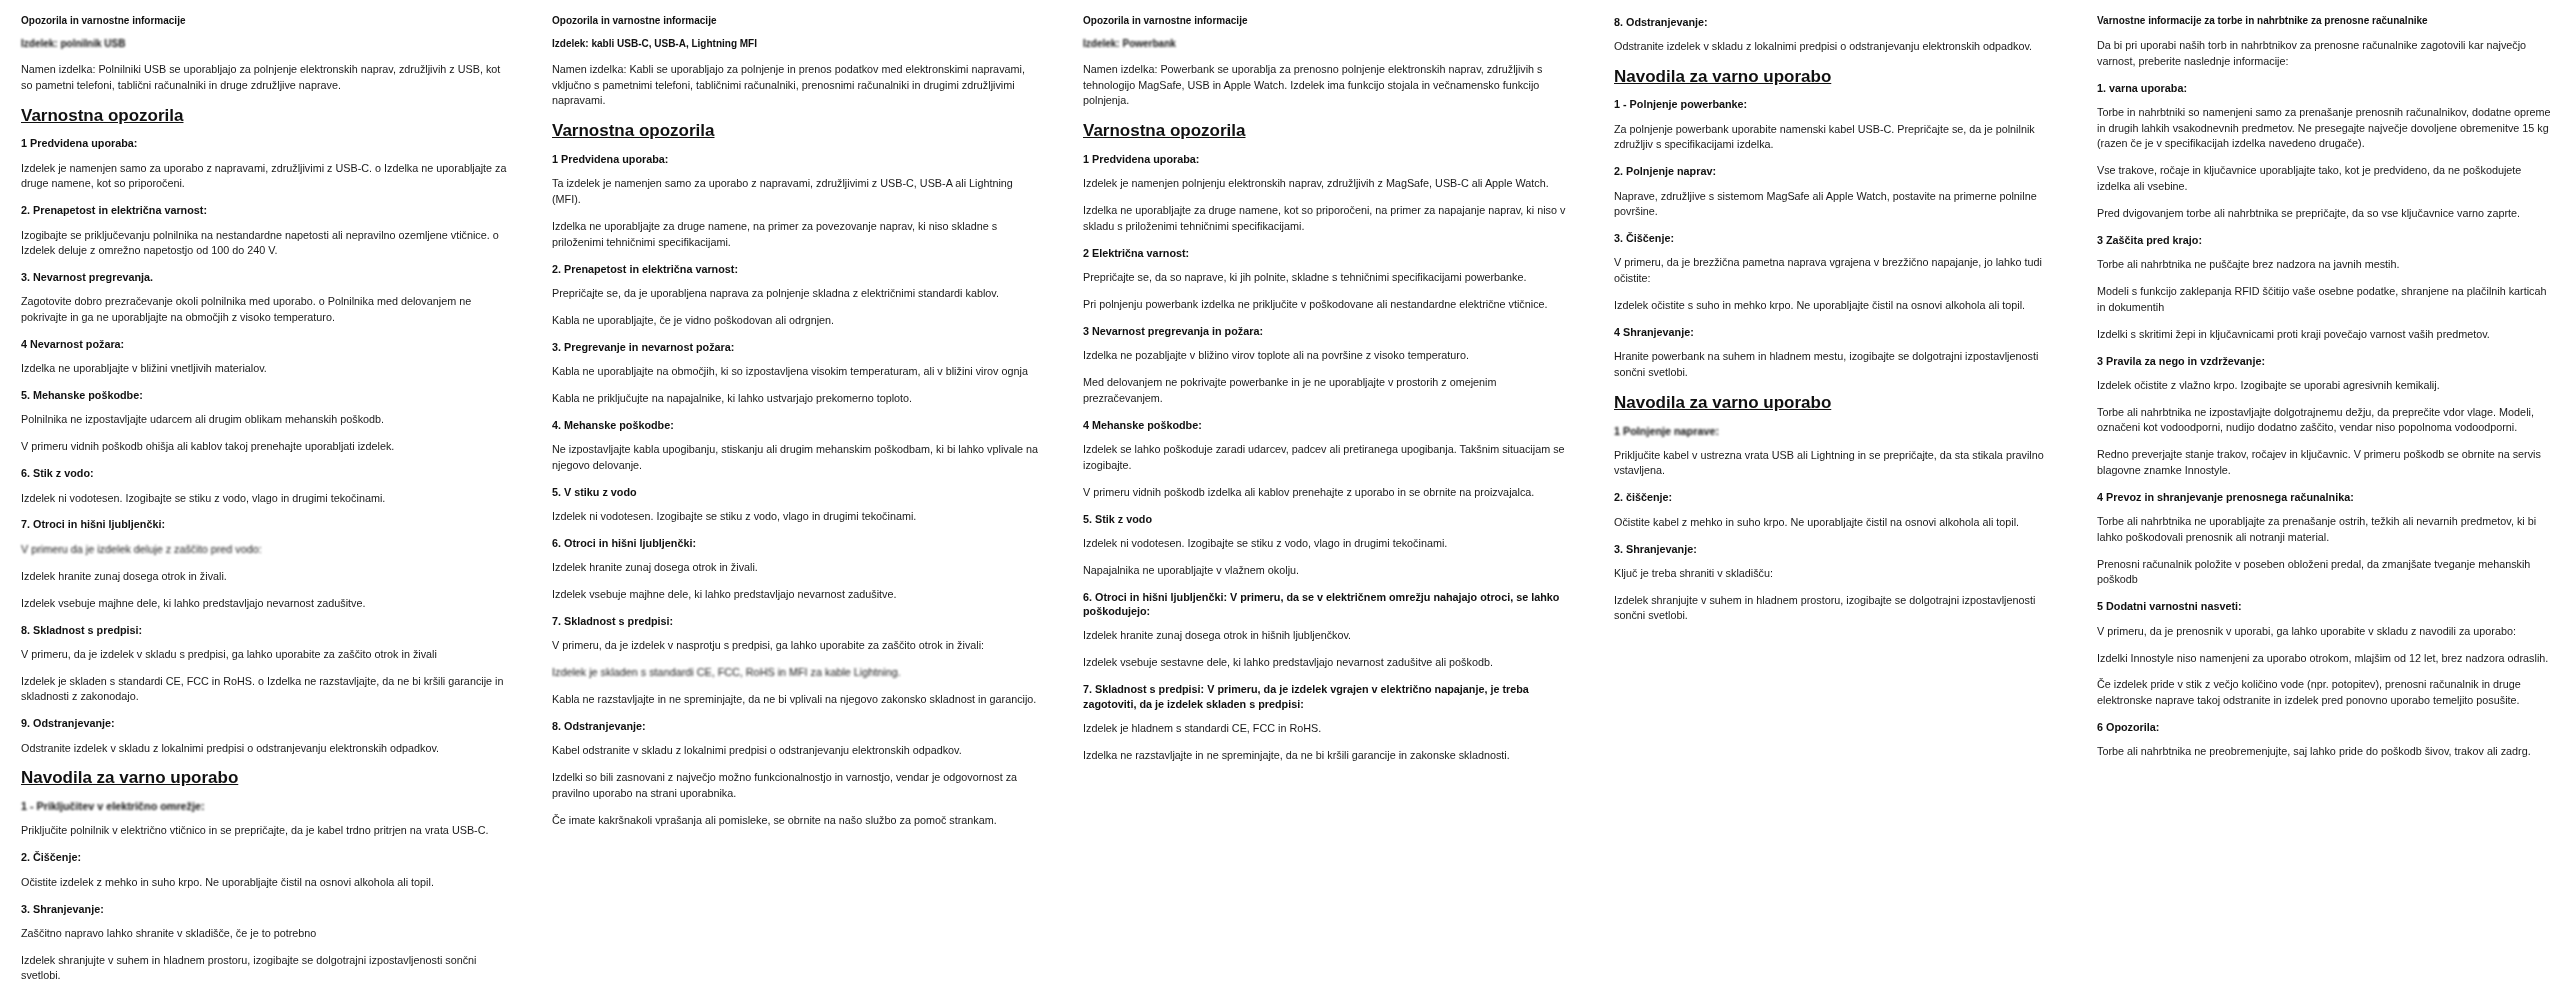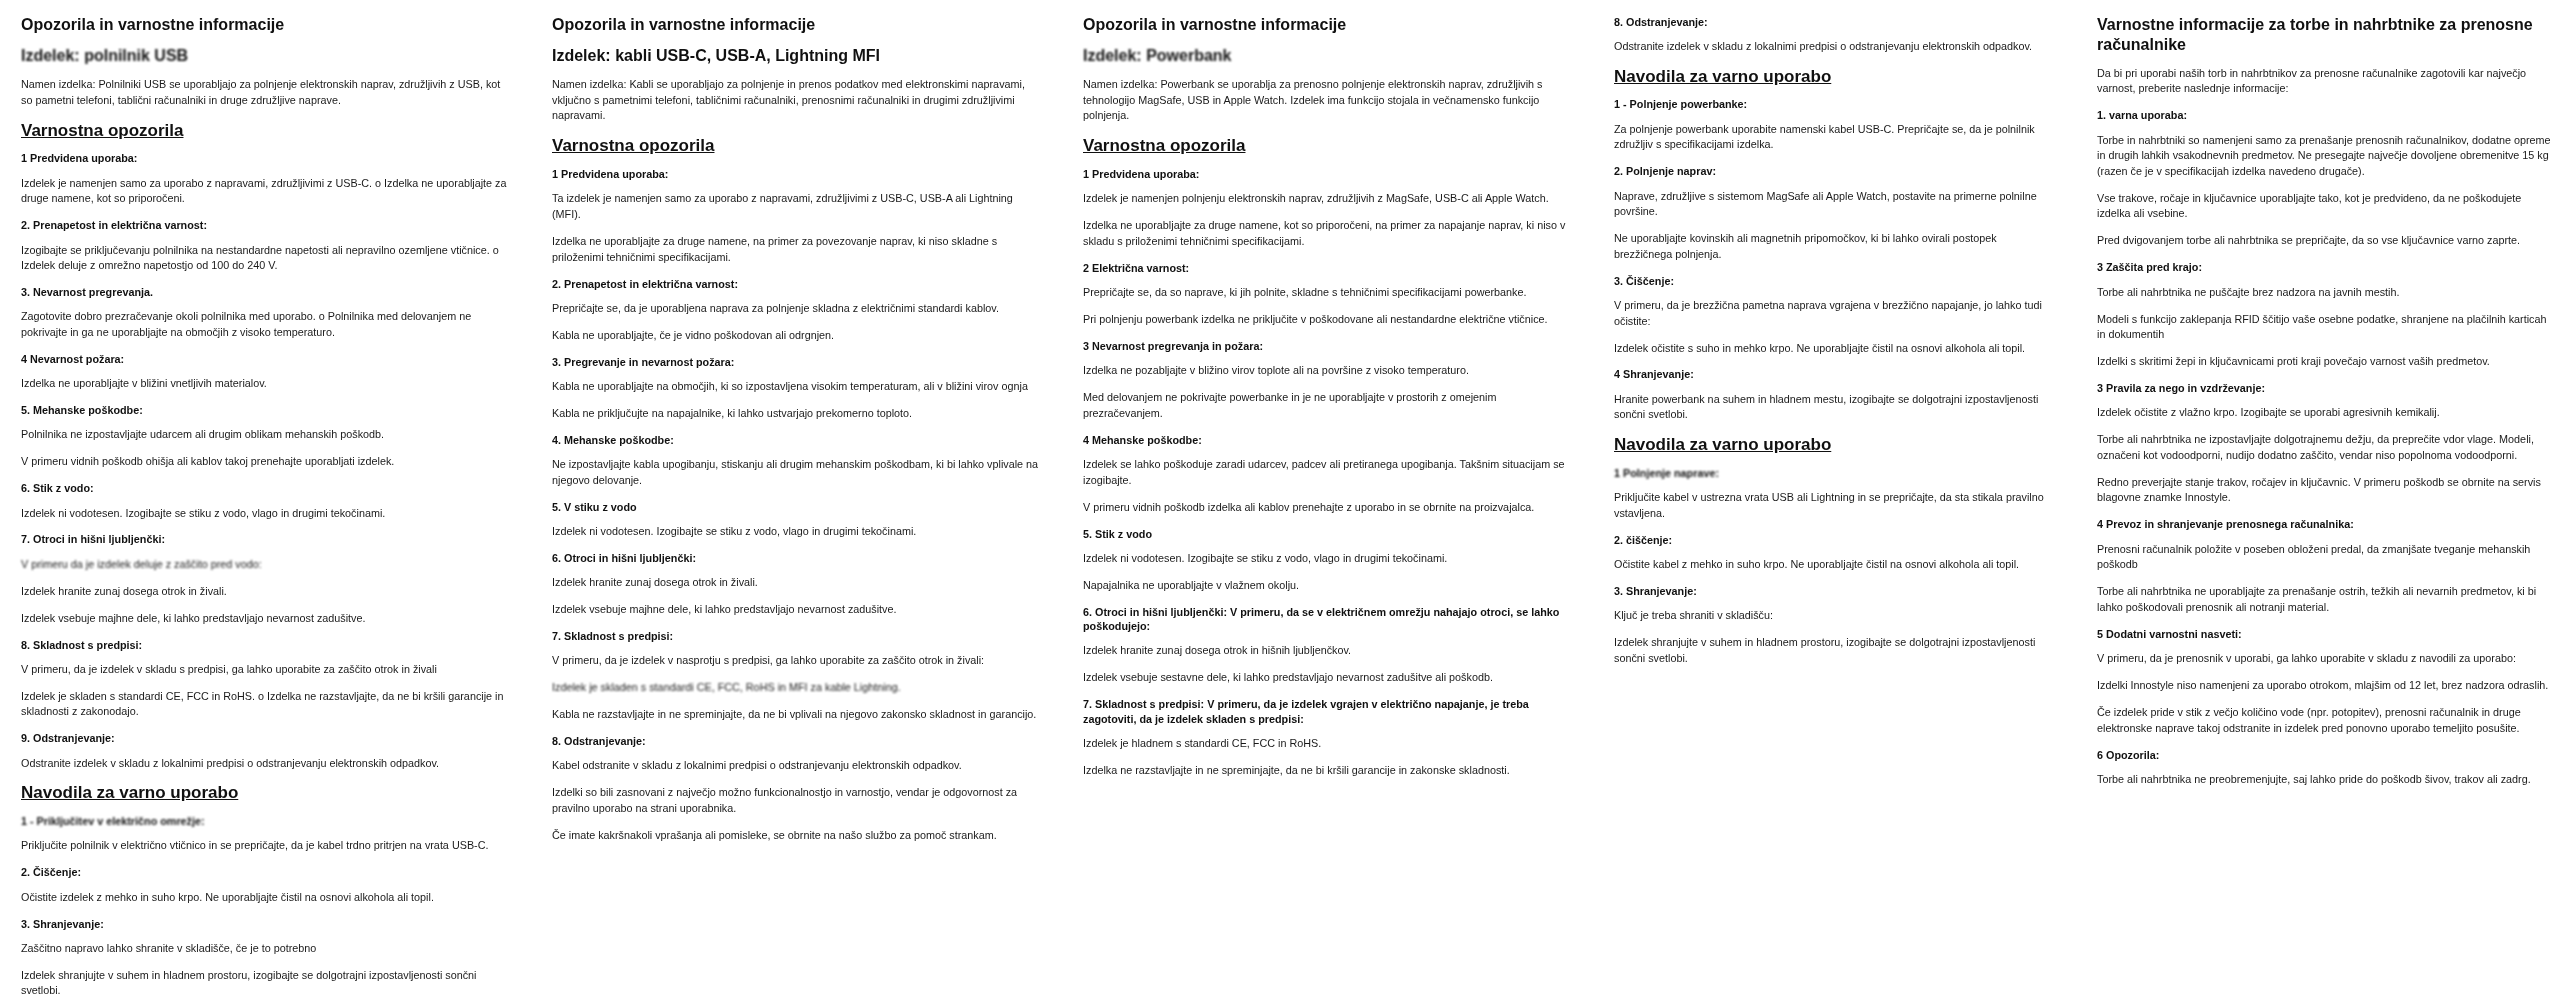--- a/index.html
+++ b/index.html
@@ -29,21 +29,21 @@
     height: 1006px;
     overflow: hidden;
   }
   .col-1 { width: 531px; }
   .col-2 { width: 531px; }
   .col-3 { width: 531px; }
   .col-4 { width: 483px; }
   .col-5 { width: 499px; }
 
   .doc-title {
-    font-size: 16px;
+    font-size: 10px;
     font-weight: bold;
     line-height: 1.25;
     margin: 0 0 11.3px 0;
     color: #111;
   }
   .para {
     font-size: 10.8px;
     line-height: 1.45;
     margin: 0 0 11.3px 0;
     color: #1a1a1a;
@@ -173,21 +173,20 @@
   </div>
 
   <div class="column col-4">
     <div class="item-head">8. Odstranjevanje:</div>
     <div class="para">Odstranite izdelek v skladu z lokalnimi predpisi o odstranjevanju elektronskih odpadkov.</div>
     <div class="section-head">Navodila za varno uporabo</div>
     <div class="item-head">1 - Polnjenje powerbanke:</div>
     <div class="para">Za polnjenje powerbank uporabite namenski kabel USB-C. Prepričajte se, da je polnilnik združljiv s specifikacijami izdelka.</div>
     <div class="item-head">2. Polnjenje naprav:</div>
     <div class="para">Naprave, združljive s sistemom MagSafe ali Apple Watch, postavite na primerne polnilne površine.</div>
-    <div class="para">Ne uporabljajte kovinskih ali magnetnih pripomočkov, ki bi lahko ovirali postopek brezžičnega polnjenja.</div>
     <div class="item-head">3. Čiščenje:</div>
     <div class="para">V primeru, da je brezžična pametna naprava vgrajena v brezžično napajanje, jo lahko tudi očistite:</div>
     <div class="para">Izdelek očistite s suho in mehko krpo. Ne uporabljajte čistil na osnovi alkohola ali topil.</div>
     <div class="item-head">4 Shranjevanje:</div>
     <div class="para">Hranite powerbank na suhem in hladnem mestu, izogibajte se dolgotrajni izpostavljenosti sončni svetlobi.</div>
     <div class="section-head">Navodila za varno uporabo</div>
     <div class="item-head"><span class="blurry">1 Polnjenje naprave:</span></div>
     <div class="para">Priključite kabel v ustrezna vrata USB ali Lightning in se prepričajte, da sta stikala pravilno vstavljena.</div>
     <div class="item-head">2. čiščenje:</div>
     <div class="para">Očistite kabel z mehko in suho krpo. Ne uporabljajte čistil na osnovi alkohola ali topil.</div>
@@ -205,22 +204,22 @@
     <div class="para">Pred dvigovanjem torbe ali nahrbtnika se prepričajte, da so vse ključavnice varno zaprte.</div>
     <div class="item-head">3 Zaščita pred krajo:</div>
     <div class="para">Torbe ali nahrbtnika ne puščajte brez nadzora na javnih mestih.</div>
     <div class="para">Modeli s funkcijo zaklepanja RFID ščitijo vaše osebne podatke, shranjene na plačilnih karticah in dokumentih</div>
     <div class="para">Izdelki s skritimi žepi in ključavnicami proti kraji povečajo varnost vaših predmetov.</div>
     <div class="item-head">3 Pravila za nego in vzdrževanje:</div>
     <div class="para">Izdelek očistite z vlažno krpo. Izogibajte se uporabi agresivnih kemikalij.</div>
     <div class="para">Torbe ali nahrbtnika ne izpostavljajte dolgotrajnemu dežju, da preprečite vdor vlage. Modeli, označeni kot vodoodporni, nudijo dodatno zaščito, vendar niso popolnoma vodoodporni.</div>
     <div class="para">Redno preverjajte stanje trakov, ročajev in ključavnic. V primeru poškodb se obrnite na servis blagovne znamke Innostyle.</div>
     <div class="item-head">4 Prevoz in shranjevanje prenosnega računalnika:</div>
+    <div class="para">Torbe ali nahrbtnika ne uporabljajte za prenašanje ostrih, težkih ali nevarnih predmetov, ki bi lahko poškodovali prenosnik ali notranji material.</div>
     <div class="para">Prenosni računalnik položite v poseben obloženi predal, da zmanjšate tveganje mehanskih poškodb</div>
-    <div class="para">Torbe ali nahrbtnika ne uporabljajte za prenašanje ostrih, težkih ali nevarnih predmetov, ki bi lahko poškodovali prenosnik ali notranji material.</div>
     <div class="item-head">5 Dodatni varnostni nasveti:</div>
     <div class="para">V primeru, da je prenosnik v uporabi, ga lahko uporabite v skladu z navodili za uporabo:</div>
     <div class="para">Izdelki Innostyle niso namenjeni za uporabo otrokom, mlajšim od 12 let, brez nadzora odraslih.</div>
     <div class="para">Če izdelek pride v stik z večjo količino vode (npr. potopitev), prenosni računalnik in druge elektronske naprave takoj odstranite in izdelek pred ponovno uporabo temeljito posušite.</div>
     <div class="item-head">6 Opozorila:</div>
     <div class="para">Torbe ali nahrbtnika ne preobremenjujte, saj lahko pride do poškodb šivov, trakov ali zadrg.</div>
   </div>
 
 </div>
 

